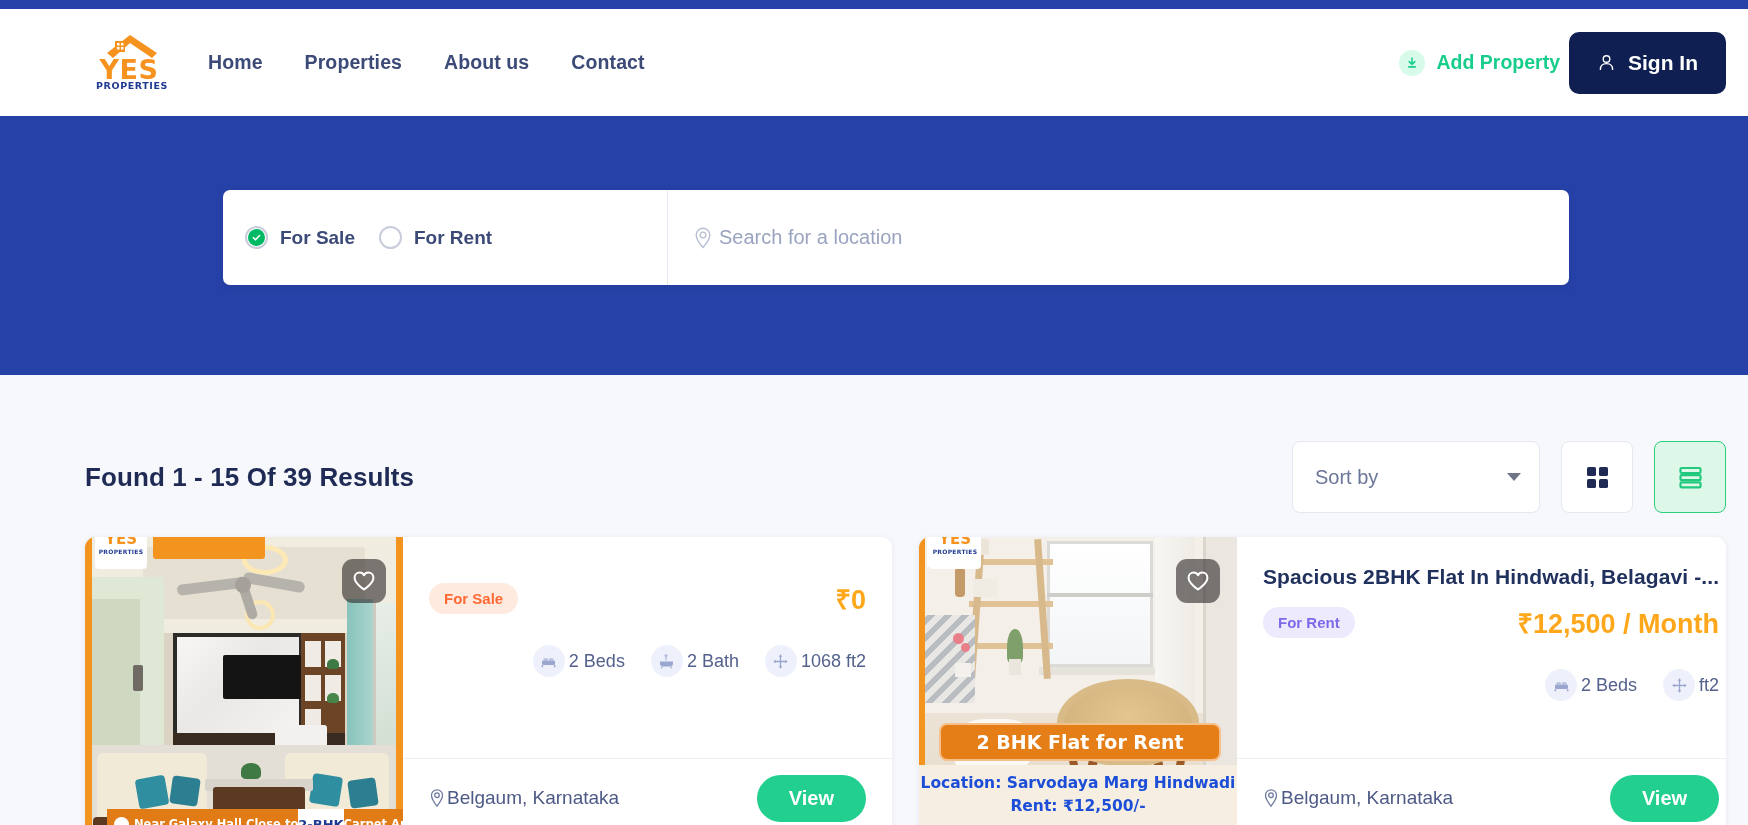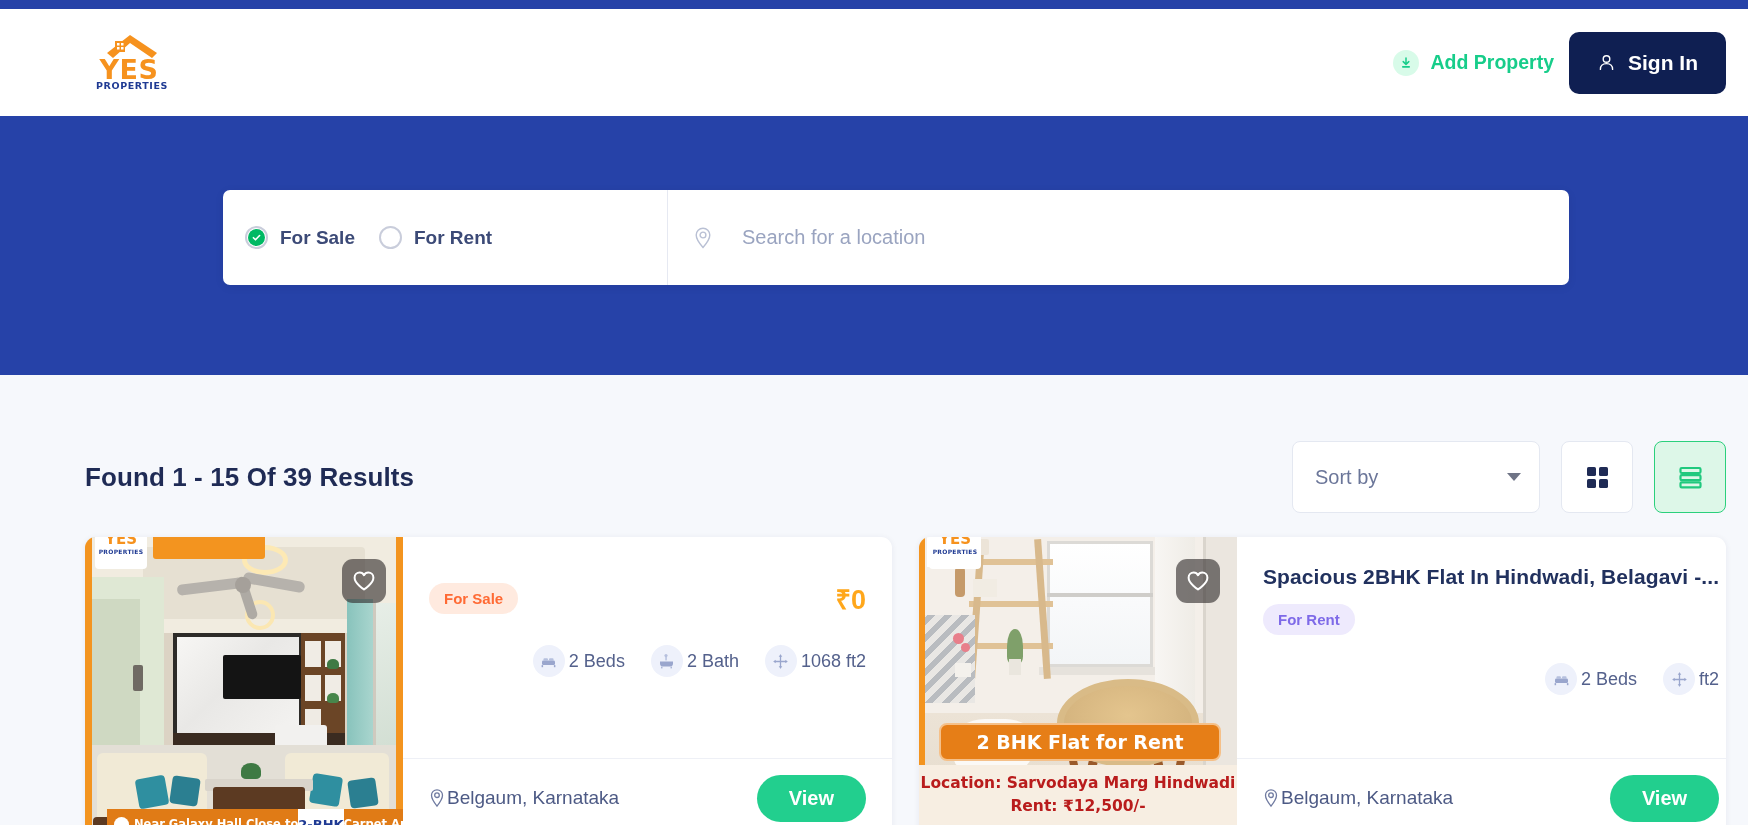--- a/index.html
+++ b/index.html
@@ -73,21 +73,21 @@
     color: #3c4a77;
     letter-spacing: 0.1px;
     cursor: pointer;
     white-space: nowrap;
   }
 
   .header-right {
     margin-left: auto;
     display: flex;
     align-items: center;
-    gap: 15px;
+    gap: 9px;
   }
   .add-property {
     display: flex;
     align-items: center;
     gap: 11px;
     cursor: pointer;
   }
   .add-icon-circle {
     width: 26px; height: 26px;
     border-radius: 50%;
@@ -174,21 +174,21 @@
   .radio-label {
     font-size: 19px;
     font-weight: 700;
     color: #3c4a77;
     white-space: nowrap;
   }
   .search-field {
     flex: 1;
     display: flex;
     align-items: center;
-    gap: 29px;
+    gap: 6px;
     padding-left: 25px;
   }
   .search-placeholder {
     font-size: 20px;
     color: #9aa4c0;
     white-space: nowrap;
   }
   .search-btn {
     background: #16214a;
     border-radius: 7px;
@@ -490,21 +490,21 @@
   .p2-rug { position:absolute; left:34px; top:182px; width:80px; height:58px; background:#fbf9f6; border-radius:40% 34% 46% 38%; }
   .p2-chair-cush { position:absolute; left:138px; top:142px; width:142px; height:88px; background:radial-gradient(ellipse at 50% 40%,#e4c58e,#cfae79); border-radius:50%; border:7px solid #d9bb87; }
   .p2-chair-base { position:absolute; left:150px; top:206px; width:116px; height:54px; border:8px solid #9a5a2a; border-top:none; border-radius:0 0 40px 40px; }
   .p2-chair-leg1 { position:absolute; left:166px; top:224px; width:9px; height:36px; background:#9a5a2a; transform:rotate(12deg); }
   .p2-chair-leg2 { position:absolute; left:238px; top:224px; width:9px; height:36px; background:#9a5a2a; transform:rotate(-12deg); }
   .p2-door { position:absolute; right:0; top:0; width:34px; bottom:0; background:#ebe6df; border-left:3px solid #dad5cd; }
 
   .p2-banner { position:absolute; left:20px; right:16px; top:186px; height:38px; background:#e67e17; border:2.5px solid #f5c089; border-radius:8px; display:flex; align-items:center; justify-content:center; z-index:4; }
   .p2-banner-txt { color:#ffffff; font-size:19px; font-weight:700; white-space:nowrap; font-family:"DejaVu Sans",sans-serif;text-align:center; }
   .p2-caption { position:absolute; left:0; right:0; top:228px; bottom:0; background:#f7eee2; z-index:3; text-align:center; padding-top:7px; }
-  .p2-cap-line { font-size:15.5px; font-weight:700; color:#b91c1c; white-space:nowrap; font-family:"DejaVu Sans",sans-serif; line-height:1.5; }
+  .p2-cap-line { font-size:15.5px; font-weight:700; color:#1d4ed8; white-space:nowrap; font-family:"DejaVu Sans",sans-serif; line-height:1.5; }
   .p2-toplogo-bg { position:absolute; left:8px; top:0; width:52px; height:30px; background:#fff; z-index:5; }
 </style>
 </head>
 <body>
 
 <div class="top-strip"></div>
 
 <div class="header">
 
   <div class="logo">
@@ -513,20 +513,26 @@
       <rect x="13" y="7" width="10" height="11" fill="#f6921e"></rect>
       <rect x="15" y="9" width="2.5" height="2.5" fill="#ffffff"></rect>
       <rect x="19" y="9" width="2.5" height="2.5" fill="#ffffff"></rect>
       <rect x="15" y="13" width="2.5" height="2.5" fill="#ffffff"></rect>
       <rect x="19" y="13" width="2.5" height="2.5" fill="#ffffff"></rect>
     </svg>
     <div class="logo-yes">YES</div>
     <div class="logo-sub">PROPERTIES</div>
   </div>
 
+  <div class="nav">
+    <span class="nav-link">Home</span>
+    <span class="nav-link">Properties</span>
+    <span class="nav-link">About us</span>
+    <span class="nav-link">Contact</span>
+  </div>
 
   <div class="header-right">
     <div class="add-property">
       <span class="add-icon-circle">
         <svg width="14" height="14" viewBox="0 0 14 14">
           <path d="M7 2 L7 8 M4.2 5.6 L7 8.4 L9.8 5.6" stroke="#17cd8a" stroke-width="1.5" fill="none" stroke-linecap="round" stroke-linejoin="round"></path>
           <rect x="3" y="10" width="8" height="1.7" rx="0.8" fill="#17cd8a"></rect>
         </svg>
       </span>
       <span class="add-property-label">Add Property</span>
@@ -788,20 +794,21 @@
         <div class="p2-cap-line">Location: Sarvodaya Marg Hindwadi</div>
         <div class="p2-cap-line">Rent: ₹12,500/-</div>
       </div>
     </div>
 
     <div class="card-body">
       <div class="card-title">Spacious 2BHK Flat In Hindwadi, Belagavi -...</div>
 
       <div class="card-meta-row">
         <span class="badge rent">For Rent</span>
+        <span class="price">₹12,500 / Month</span>
       </div>
 
       <div class="specs">
         <div class="spec">
           <span class="spec-icon">
             <svg width="17" height="17" viewBox="0 0 17 17">
               <rect x="2" y="7.5" width="13" height="4.6" rx="1.4" fill="#9aa6cd"></rect>
               <rect x="3.4" y="5.3" width="4.6" height="2.6" rx="1.1" fill="#b6c0de"></rect>
               <rect x="9" y="5.3" width="4.6" height="2.6" rx="1.1" fill="#b6c0de"></rect>
               <rect x="1.6" y="12.1" width="1.5" height="2.1" fill="#9aa6cd"></rect>

